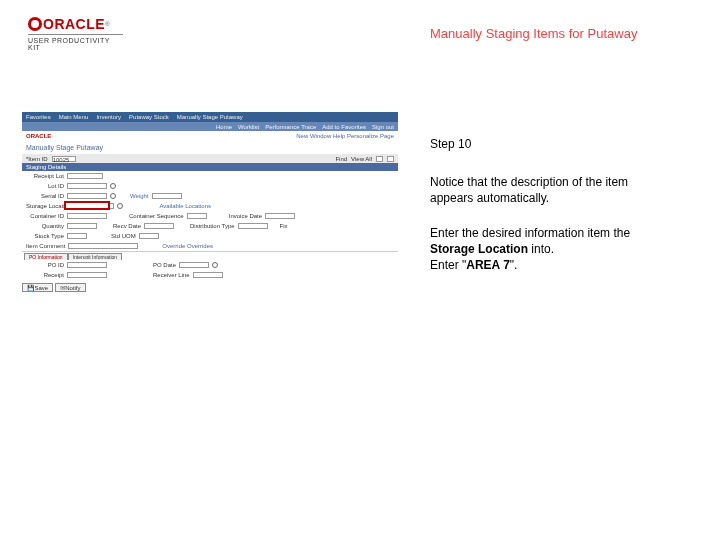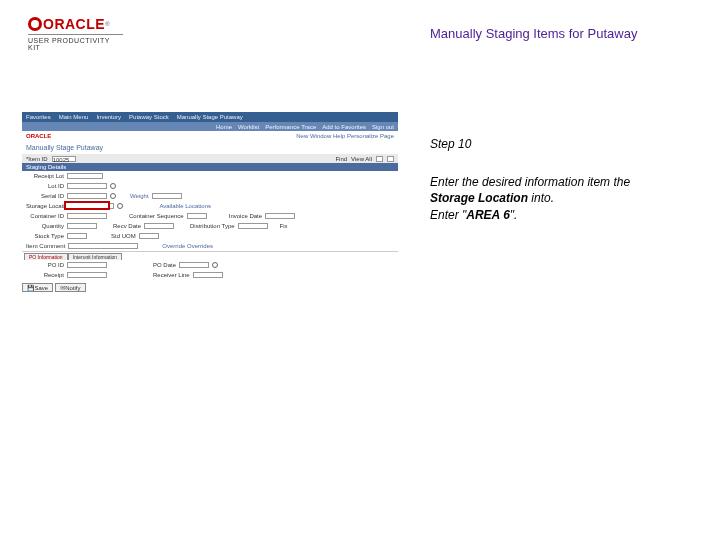--- a/index.html
+++ b/index.html
@@ -52,32 +52,31 @@
     border-top: 1px solid #888;
     padding-top: 2px;
     width: 95px;
   }
   
   .page-title {
     position: absolute;
     left: 430px;
     top: 26px;
     font-size: 13px;
-    color: #4c1d95;
+    color: #ef4444;
   }
   
   .instructions {
     position: absolute;
     left: 430px;
     top: 136px;
     width: 235px;
     font-size: 12px;
     line-height: 1.35;
     color: #000;
-    font-style: italic;
   }
   .instructions .step { margin-bottom: 22px; }
   .instructions .para { margin-bottom: 18px; }
   .instructions b { font-weight: bold; }
   
   .shot {
     position: absolute;
     left: 22px;
     top: 112px;
     width: 376px;
@@ -210,23 +209,24 @@
     <span class="oracle-text">ORACLE</span>
     <span class="oracle-tm">®</span>
   </div>
   <div class="upk-text">USER PRODUCTIVITY KIT</div>
 </div>
 
 <div class="page-title">Manually Staging Items for Putaway</div>
 
 <div class="instructions">
   <div class="step">Step 10</div>
+  <div class="para">Notice that the description of the item appears automatically.</div>
   <div class="para">
     <span>Enter the desired information item the </span><b>Storage Location</b><span> into.</span><br>
-    <span>Enter "</span><b>AREA 6</b><span>".</span>
+    <span>Enter "</span><b>AREA 7</b><span>".</span>
   </div>
 </div>
 
 <div class="shot">
   <div class="shot-menubar">
     <span>Favorites</span>
     <span>Main Menu</span>
     <span>Inventory</span>
     <span>Putaway Stock</span>
     <span>Manually Stage Putaway</span>

